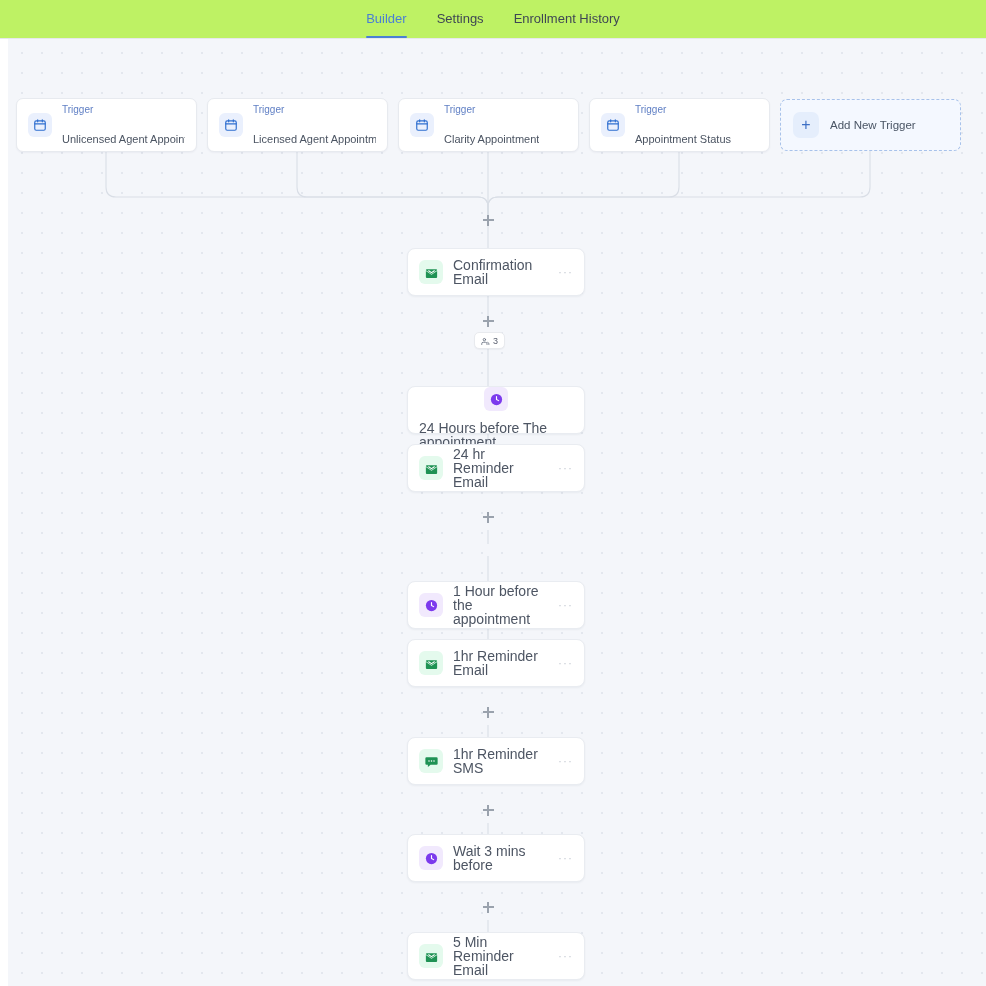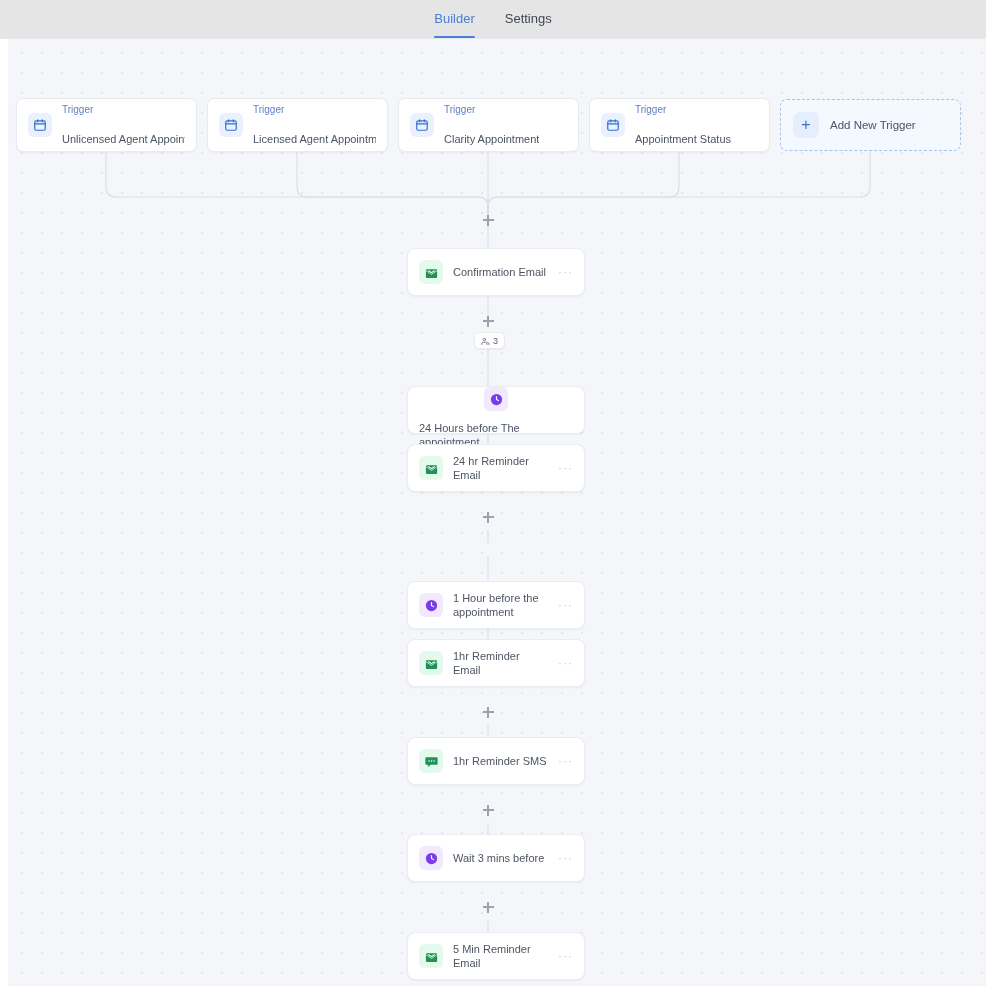--- a/index.html
+++ b/index.html
@@ -17,21 +17,21 @@
     width: 986px;
     height: 986px;
     background: #ffffff;
   }
 
   
   .tabbar {
     position: absolute;
     left: 0; top: 0;
     width: 986px; height: 39px;
-    background: #e5e5e5;
+    background: #bef264;
     border-bottom: 1px solid #e6e8ec;
     display: flex;
     align-items: flex-start;
     justify-content: center;
     gap: 0px;
   }
   .tab {
     position: relative;
     padding: 11px 15px 0 15px;
     font-size: 13px;
@@ -148,21 +148,21 @@
     border: 1px solid #e9ecf1;
     border-radius: 8px;
     box-shadow: 0 1px 2px rgba(20,30,60,0.05);
     display: flex;
     align-items: center;
     padding: 0 11px;
     gap: 10px;
     cursor: pointer;
   }
   .node-label {
-    font-size: 11px;
+    font-size: 14px;
     color: #4d5563;
     line-height: 14px;
     flex: 1 1 auto;
   }
   .node-dots {
     font-size: 12px;
     color: #c7ccd4;
     letter-spacing: 1px;
     line-height: 10px;
     flex: 0 0 auto;
@@ -209,20 +209,23 @@
 <body>
 
 <div id="app">
 
   <div class="tabbar">
     <div class="tab active">
       <span>Builder</span>
     </div>
     <div class="tab">
       <span>Settings</span>
+    </div>
+    <div class="tab">
+      <span>Enrollment History</span>
     </div>
   </div>
 
   <div class="canvas-left-strip"></div>
 
   <div class="canvas">
 
     <svg class="wires" viewBox="0 0 978 947" preserveAspectRatio="none">
       <g fill="none" stroke="#d9dee6" stroke-width="1.1">
 

